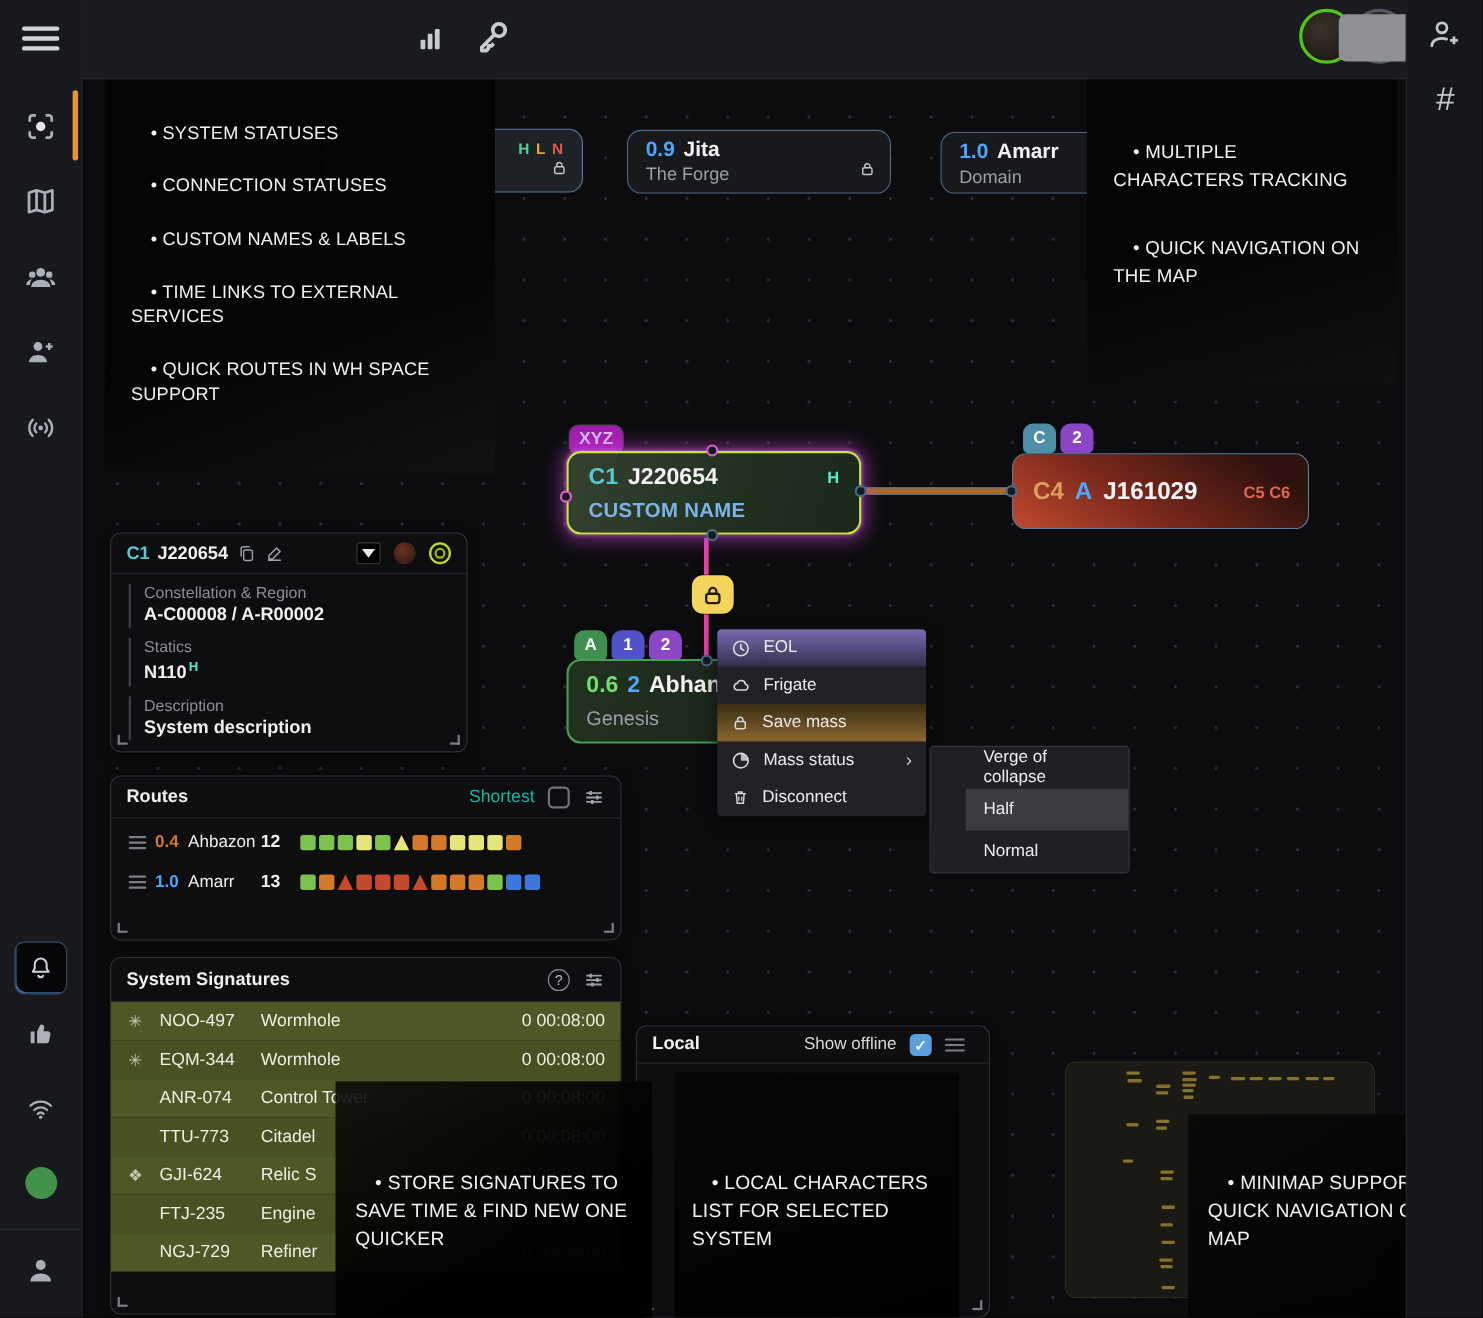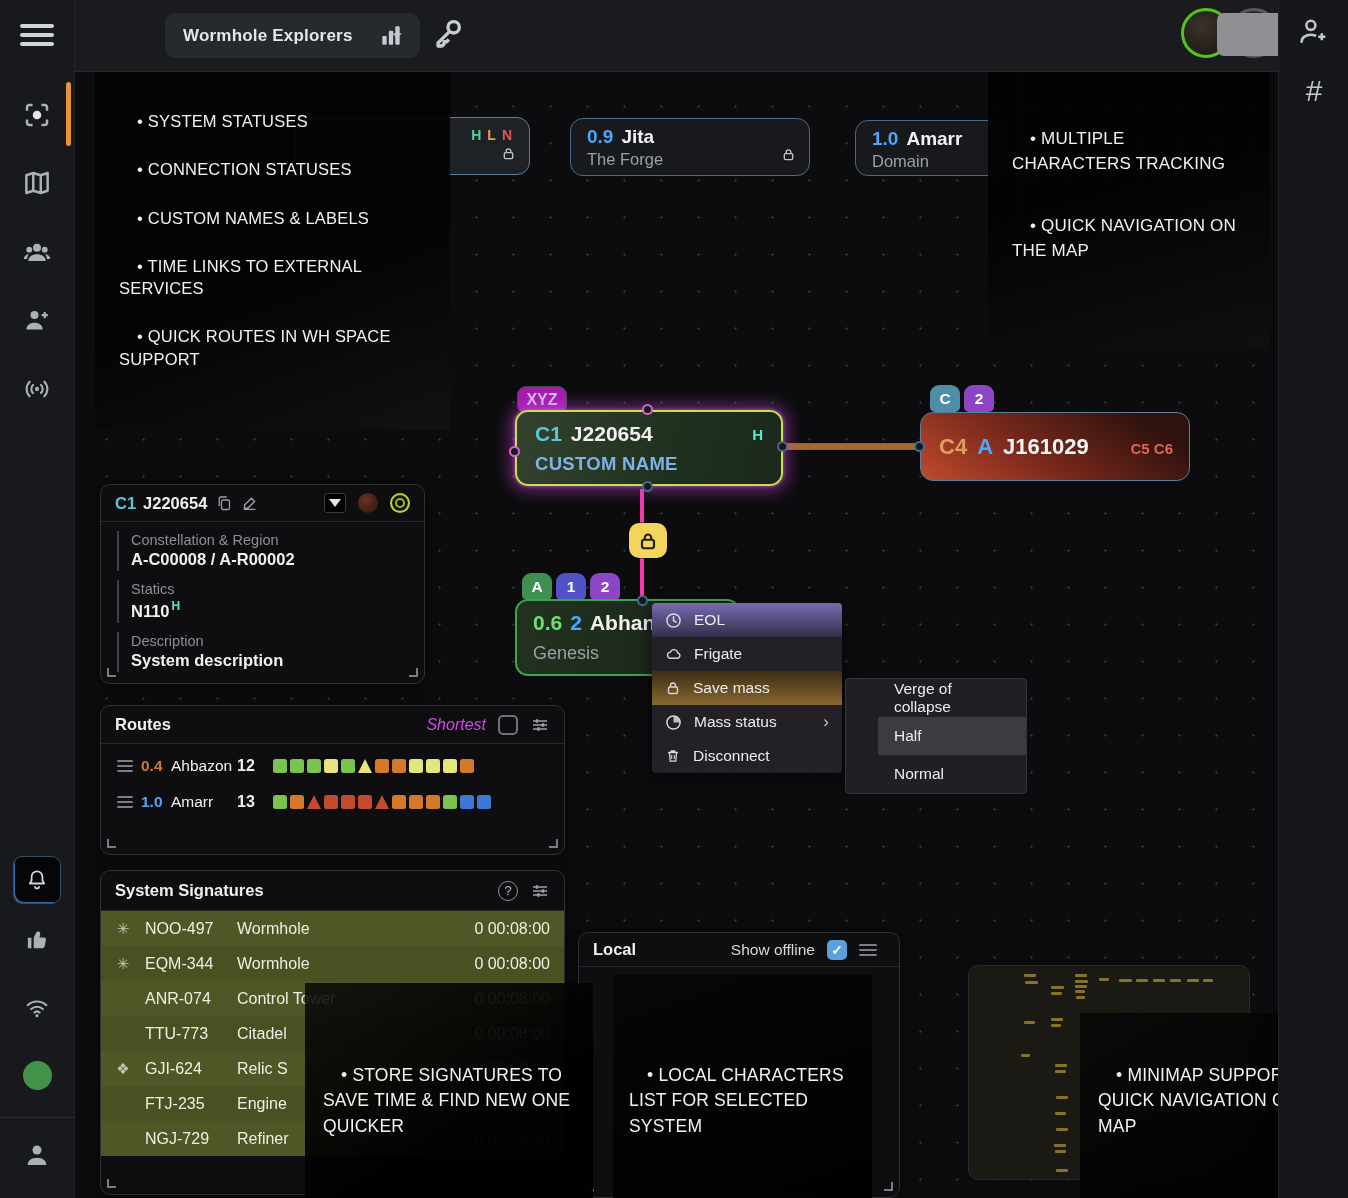--- a/index.html
+++ b/index.html
@@ -98,21 +98,21 @@
   .eff1{width:22px;height:20px;background:#000;border:1px solid #3a3a3a;border-radius:3px;display:flex;align-items:center;justify-content:center;}
   .eff1 i{width:0;height:0;border-left:6px solid transparent;border-right:6px solid transparent;border-top:8px solid #e8e8e8;}
   .eff2{width:20px;height:20px;border-radius:50%;background:radial-gradient(circle at 38% 35%,#6a3424,#2a120c);}
   .eff3{width:20px;height:20px;border-radius:50%;border:2px solid #b8d838;box-shadow:inset 0 0 0 3px #15150f,inset 0 0 0 5px #98b828;}
   .sect{border-left:2px solid #3e424a;padding:1px 0 2px 12px;margin:9px 0 8px 16px;}
   .s-label{font-size:14.5px;color:#8a8f96;margin-bottom:2px;}
   .s-value{font-size:16.5px;font-weight:600;color:#f0f0f0;}
   .s-sup{color:#5ce9c5;font-size:12px;font-weight:bold;vertical-align:super;margin-left:2px;}
 
   .routes{left:100px;top:705px;width:465px;height:150px;}
-  .shortest{color:#d946ef;font-size:16px;font-style:italic;}
+  .shortest{color:#14b8a6;font-size:16px;}
   .chk{width:20px;height:20px;border:2px solid #70747a;border-radius:5px;background:transparent;}
   .chk.on{background:#5aa0dc;border-color:#5aa0dc;color:#fff;font-size:14px;line-height:17px;text-align:center;font-weight:bold;}
   .r-row{display:flex;align-items:center;height:28px;padding:0 0 0 16px;margin-top:8px;}
   .bars{display:flex;flex-direction:column;gap:3px;width:16px;margin-right:8px;}
   .bars span{height:2px;background:#7a7e84;border-radius:1px;}
   .r-sec{width:30px;font-size:15.5px;font-weight:bold;}
   .r-name{width:66px;font-size:15.5px;color:#f0f0f0;}
   .r-jumps{width:36px;font-size:16px;font-weight:bold;color:#f0f0f0;}
   .glyphs{display:flex;align-items:center;gap:3px;}
   .g-sq{width:14px;height:14px;border-radius:2.5px;}
@@ -130,21 +130,21 @@
   .sg-time{width:120px;text-align:right;padding-right:14px;}
 
   .local{left:578px;top:932px;width:322px;height:266px;}
   .local .p-head{height:34px;}
   .lo-label{font-size:15.5px;color:#d8d8d8;}
 
   .minimap{position:absolute;left:968px;top:965px;width:282px;height:215px;background:#1b1914;border:1px solid #2c2a22;border-radius:10px;}
   .mark{position:absolute;height:3px;background:#9a8330;border-radius:1px;opacity:.85;}
 
   
-  .cmenu{position:absolute;left:652px;top:572px;width:190px;background:#232127;border-radius:4px;box-shadow:0 6px 16px rgba(0,0,0,.6);overflow:hidden;margin-top:31px;}
+  .cmenu{position:absolute;left:652px;top:572px;width:190px;background:#232127;border-radius:4px;box-shadow:0 6px 16px rgba(0,0,0,.6);overflow:hidden;}
   .mi{display:flex;align-items:center;gap:12px;height:34px;padding:0 13px;color:#ececec;font-size:15.5px;}
   .mi .ic{display:flex;color:#d8d8d8;}
   .mi-eol{background:linear-gradient(180deg,#7b6ab2 0%,#514a7a 55%,#332f4a 100%);}
   .mi-mass{background:linear-gradient(180deg,#3a2e16,#8a6730);}
   .mi .chev{margin-left:auto;color:#c8c8c8;font-size:17px;}
   .smenu{position:absolute;left:845px;top:678px;width:182px;background:#201f24;border:1px solid #35343a;border-radius:4px;overflow:hidden;padding-left:32px;}
   .smi{display:flex;align-items:center;height:38px;padding:0 16px;color:#ececec;font-size:15.5px;}
   .smi.on{background:#3c3b41;}
 
   
@@ -519,24 +519,20 @@
         <span>Disconnect</span>
       </div>
     </div>
   <div class="smenu" id="smenu">
       <div class="smi">Verge of collapse</div>
       <div class="smi on">Half</div>
       <div class="smi">Normal</div>
     </div>
 
   <div class="topbar">
-    <div class="pill">
-      <span class="txt">Wormhole Explorers</span>
-      <span class="caret"></span>
-    </div>
     <span class="tb-icon" style="left:303px;top:22px;">
       <svg width="26" height="26" viewBox="0 0 24 24">
           <rect x="4" y="13" width="4" height="8" rx="1" fill="currentColor"></rect>
           <rect x="10" y="8" width="4" height="13" rx="1" fill="currentColor"></rect>
           <rect x="16" y="4" width="4" height="17" rx="1" fill="currentColor"></rect>
         </svg>
     </span>
     <span class="tb-icon" style="left:356px;top:16px;">
       <svg width="34" height="34" viewBox="0 0 24 24">
           <circle cx="16" cy="8" r="4" fill="none" stroke="currentColor" stroke-width="2.4"></circle>

